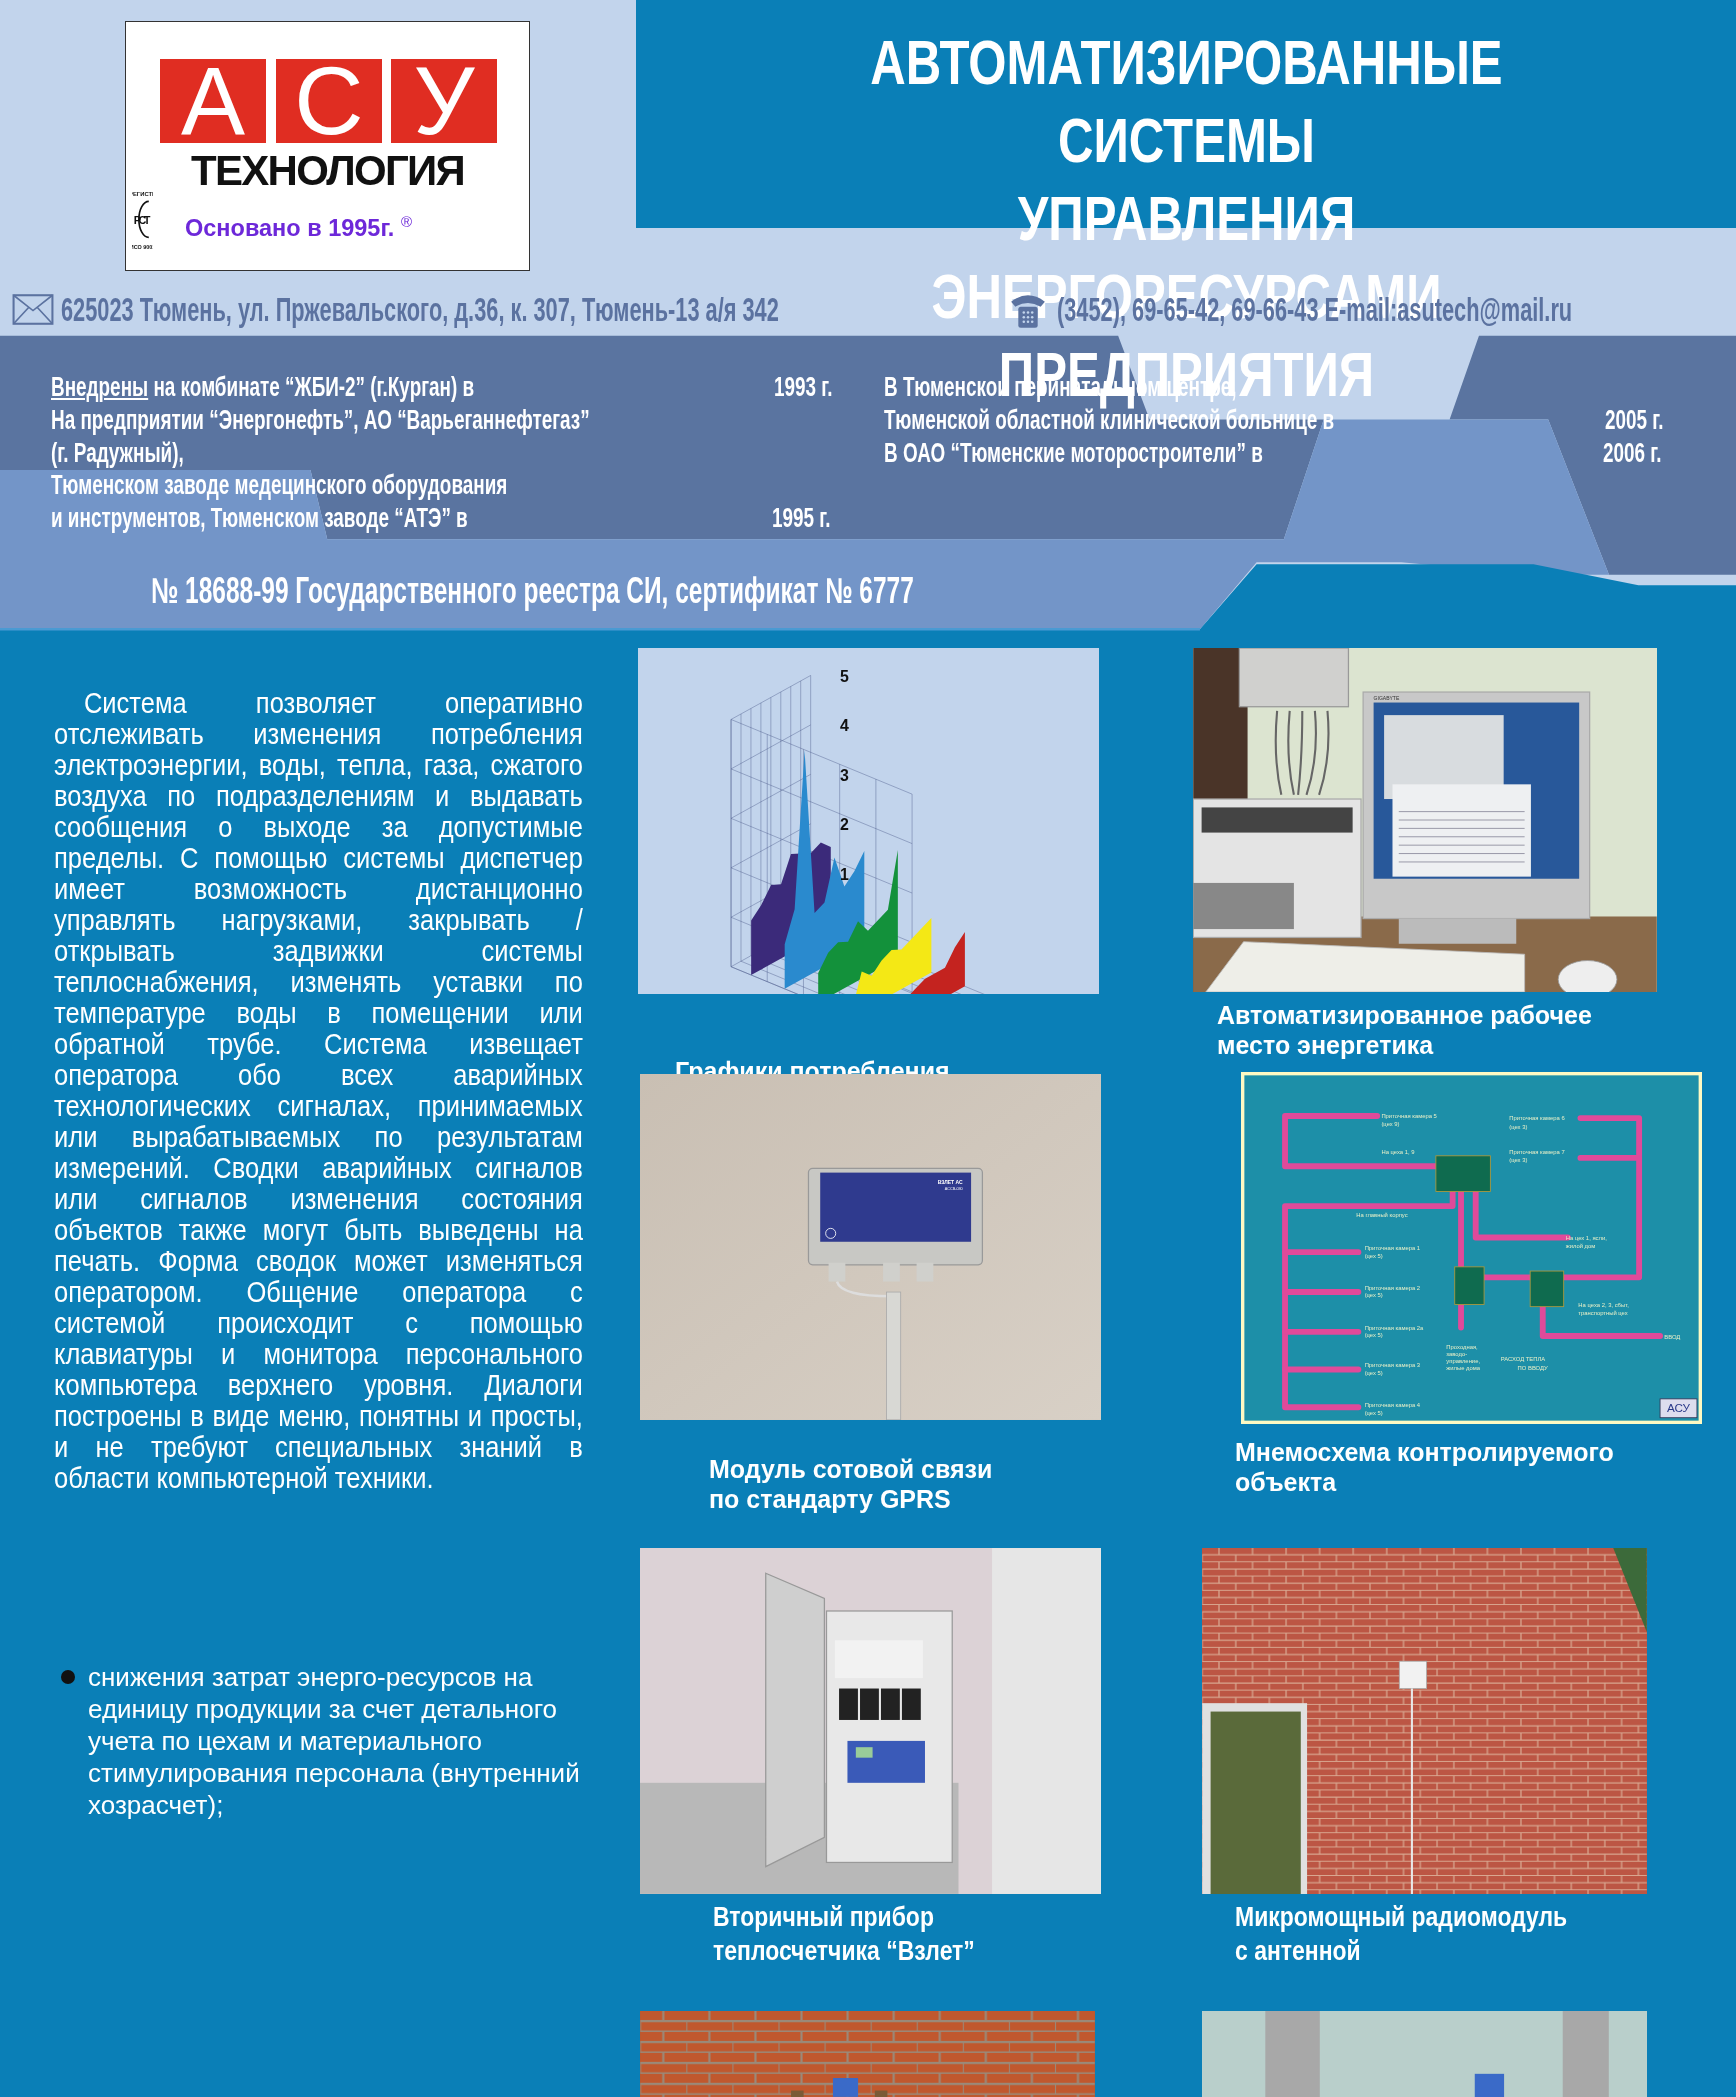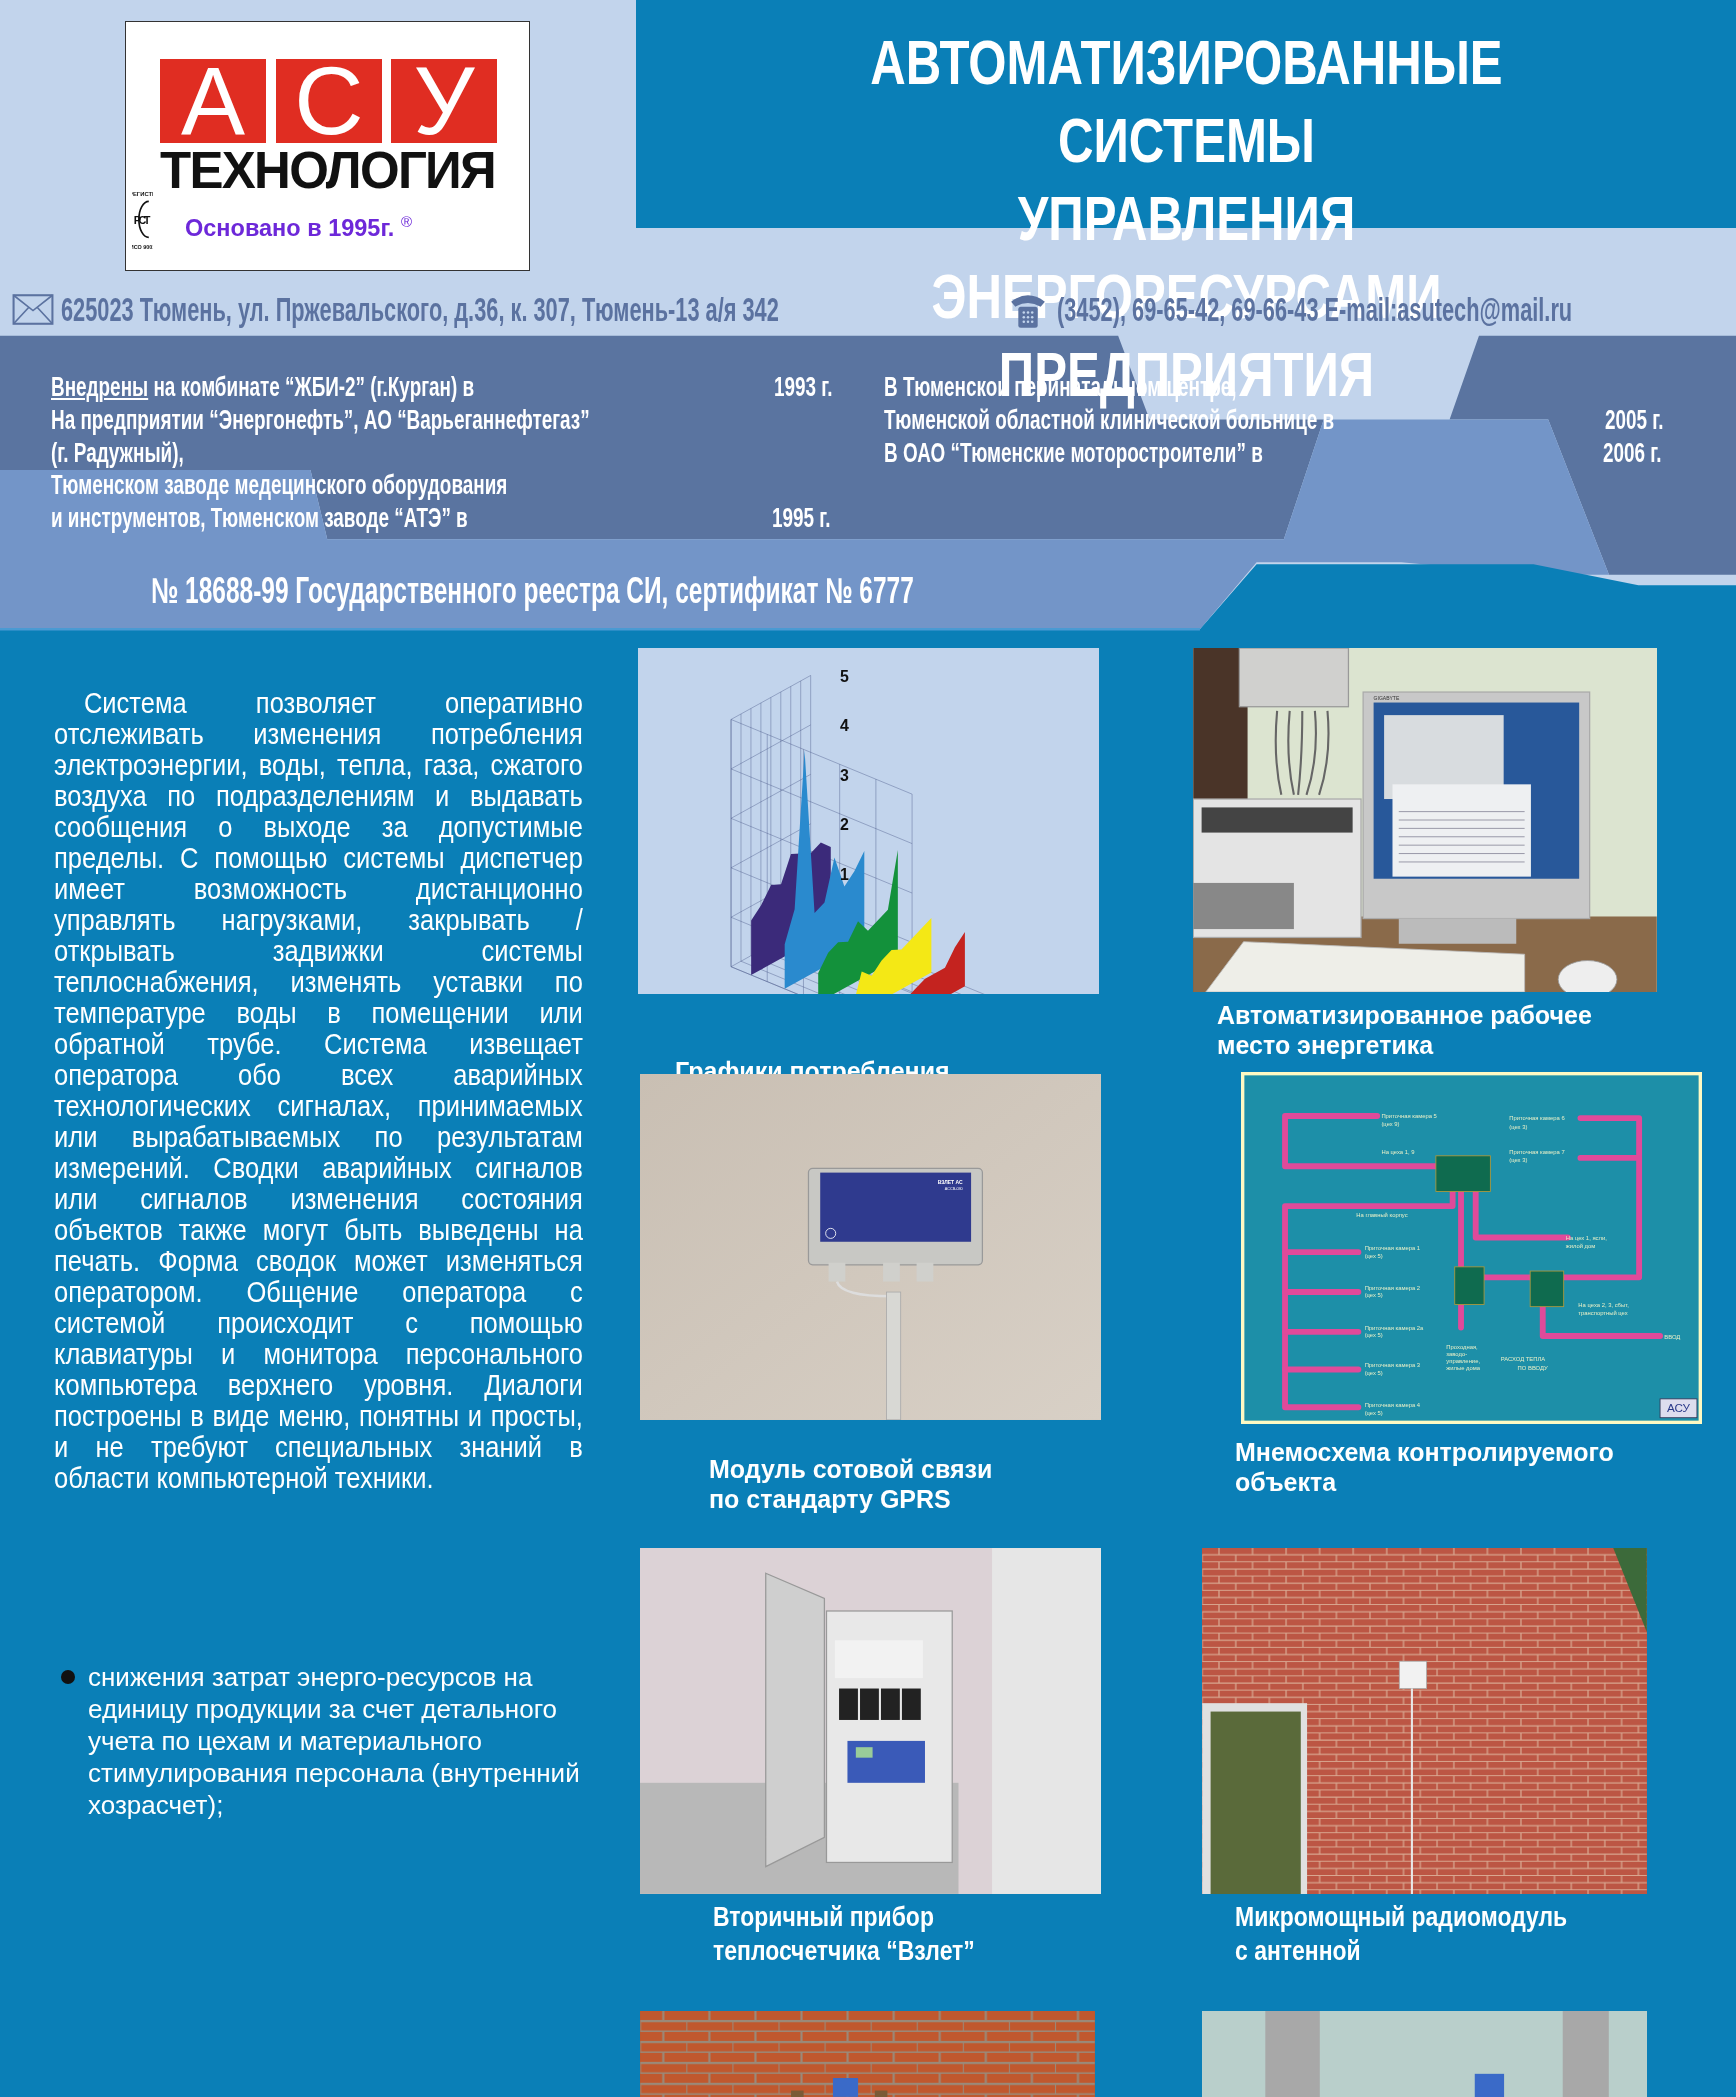--- a/index.html
+++ b/index.html
@@ -3,21 +3,21 @@
 <meta charset="utf-8">
 <style>
   html,body{margin:0;padding:0;}
   body{width:1737px;height:2478px;position:relative;overflow:hidden;background:#c2d4ec;font-family:"Liberation Sans",sans-serif;}
   .abs{position:absolute;}
   
   #bg-svg{position:absolute;left:0;top:0;width:1737px;height:2478px;}
   
   #logo{left:125px;top:21px;width:405px;height:250px;background:#fff;border:0.8px solid #333;box-sizing:border-box;}
   .lg-letter{position:absolute;top:37px;width:106px;height:84px;background:#e02d22;color:#fff;font-family:"Liberation Sans",sans-serif;font-size:96px;line-height:84px;text-align:center;font-weight:400;overflow:hidden;}
-  #lg-tech{position:absolute;left:0;width:100%;top:124px;text-align:center;font-size:51px;font-weight:700;color:#111;letter-spacing:-1.7px;line-height:50px;font-family:"Liberation Sans Narrow","Liberation Sans",sans-serif;}
+  #lg-tech{position:absolute;left:0;width:100%;top:124px;text-align:center;font-size:42px;font-weight:700;color:#111;letter-spacing:-1.7px;line-height:50px;font-family:"Liberation Sans Narrow","Liberation Sans",sans-serif;}
   #lg-founded{position:absolute;left:59px;top:187px;font-size:23.5px;font-weight:700;color:#6d28d9;line-height:25px;}
   #lg-rost{position:absolute;left:5.9px;top:166px;width:21px;height:67px;}
   
   #title-panel{left:636px;top:0;width:1101px;height:228px;background:#0a7fb7;}
   #title{position:absolute;left:0;top:23px;width:100%;text-align:center;color:#fff;font-weight:700;font-size:63px;line-height:78px;font-family:"Liberation Sans",sans-serif;transform:scaleX(0.78);transform-origin:center top;letter-spacing:0px;}
   
   .contact{top:289px;height:42px;color:#5b72a0;font-weight:700;font-size:33px;line-height:42px;white-space:nowrap;transform:scaleX(0.66);transform-origin:left center;font-family:"Liberation Sans",sans-serif;}
   
   .dband{color:#fff;font-weight:700;font-size:27px;line-height:33px;white-space:nowrap;transform:scaleX(0.7);transform-origin:left top;}
   .u{text-decoration:underline;}

